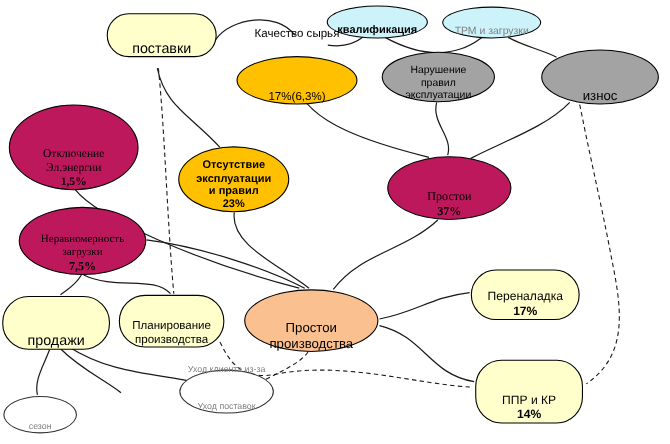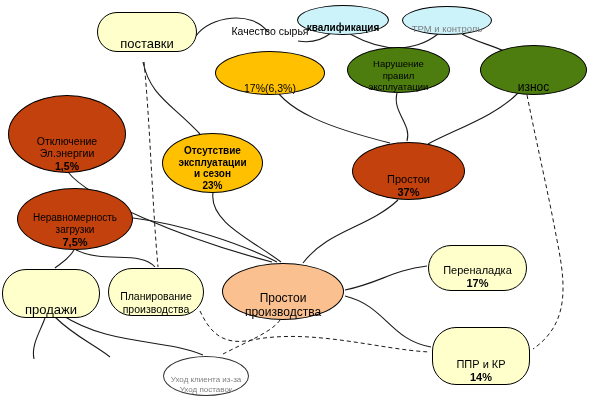--- a/index.html
+++ b/index.html
@@ -8,22 +8,22 @@
   #wires{position:absolute;left:0;top:0;z-index:1;pointer-events:none;}
   #wires path{fill:none;stroke:#1a1a1a;stroke-width:1.1;}
   #wires path.dashed{stroke-dasharray:4 3;stroke-width:1;}
   .node{position:absolute;z-index:2;display:flex;flex-direction:column;align-items:center;
         justify-content:flex-end;text-align:center;border:1.4px solid #000;box-sizing:border-box;
         line-height:1.18;color:#000;cursor:default;}
   .ellipse{border-radius:50%;}
   .stadium{border-radius:24px;}
   .c-yellow{background:#FFFFCC;}
   .c-gold{background:#FFC000;}
-  .c-lblue{background:#c2410c;}
-  .c-mblue{background:#4d7c0f;}
+  .c-lblue{background:#be185d;font-family:Liberation Serif, serif;}
+  .c-mblue{background:#a3a3a3;}
   .c-cyan{background:#CCF2FA;}
   .c-peach{background:#FAC090;}
   .c-white{background:#FFFFFF;border-width:1px;border-color:#333;}
   .pct{font-weight:bold;}
   .bold{font-weight:bold;}
   .gray{color:#808080;}
   .fs13{font-size:13px;}
   .fs12{font-size:12px;}
   .fs11{font-size:11px;}
   .fs10-5{font-size:10.5px;}
@@ -65,48 +65,48 @@
 
   <div class="node stadium c-yellow fs13" style="left:97px;top:12px;width:100px;height:40px;">
     <span>поставки</span>
   </div>
 
   <div class="node ellipse c-cyan fs10 bold" style="left:297px;top:5px;width:92px;height:30px;">
     <span>квалификация</span>
   </div>
 
   <div class="node ellipse c-cyan fs9-5 gray" style="left:402px;top:6px;width:90px;height:29px;">
-    <span>ТРМ и контроль</span>
+    <span>ТРМ и загрузки</span>
   </div>
 
   <div class="node ellipse c-gold fs10-5" style="left:215px;top:51px;width:110px;height:44px;gap:44px;">
     <span>Качество сырья</span>
     <span>17%(6,3%)</span>
   </div>
 
   <div class="node ellipse c-mblue fs9-5" style="left:347px;top:47px;width:103px;height:46px;">
     <span>Нарушение</span>
     <span>правил</span>
     <span>эксплуатации</span>
   </div>
 
-  <div class="node ellipse c-mblue fs12" style="left:480px;top:45px;width:107px;height:50px;">
+  <div class="node ellipse c-mblue fs12" style="left:492px;top:45px;width:107px;height:50px;">
     <span>износ</span>
   </div>
 
   <div class="node ellipse c-lblue fs10-5" style="left:8px;top:95px;width:118px;height:78px;">
     <span>Отключение</span>
     <span>Эл.энергии</span>
     <span class="pct">1,5%</span>
   </div>
 
   <div class="node ellipse c-gold fs10 bold" style="left:162px;top:133px;width:101px;height:60px;">
     <span>Отсутствие</span>
     <span>эксплуатации</span>
-    <span>и сезон</span>
+    <span>и правил</span>
     <span class="pct">23%</span>
   </div>
 
   <div class="node ellipse c-lblue fs11" style="left:352px;top:142px;width:113px;height:58px;">
     <span>Простои</span>
     <span class="pct">37%</span>
   </div>
 
   <div class="node ellipse c-lblue fs10" style="left:17px;top:188px;width:116px;height:62px;">
     <span>Неравномерность</span>
@@ -131,20 +131,23 @@
   <div class="node stadium c-yellow fs11" style="left:428px;top:245px;width:99px;height:46px;">
     <span>Переналадка</span>
     <span class="pct">17%</span>
   </div>
 
   <div class="node stadium c-yellow fs11" style="left:432px;top:327px;width:98px;height:58px;">
     <span>ППР и КР</span>
     <span class="pct">14%</span>
   </div>
 
+  <div class="node ellipse c-white fs8 gray" style="left:3px;top:360px;width:67px;height:34px;">
+    <span>сезон</span>
+  </div>
 
 
-  <div class="node ellipse c-white fs8 gray" style="left:163px;top:356px;width:86px;height:40px;">
+  <div class="node ellipse c-white fs8 gray" style="left:163px;top:336px;width:86px;height:40px;gap:24px;">
     <span>Уход клиента из-за</span>
     <span>Уход поставок</span>
   </div>
 
 </div>
 
 </body></html>

